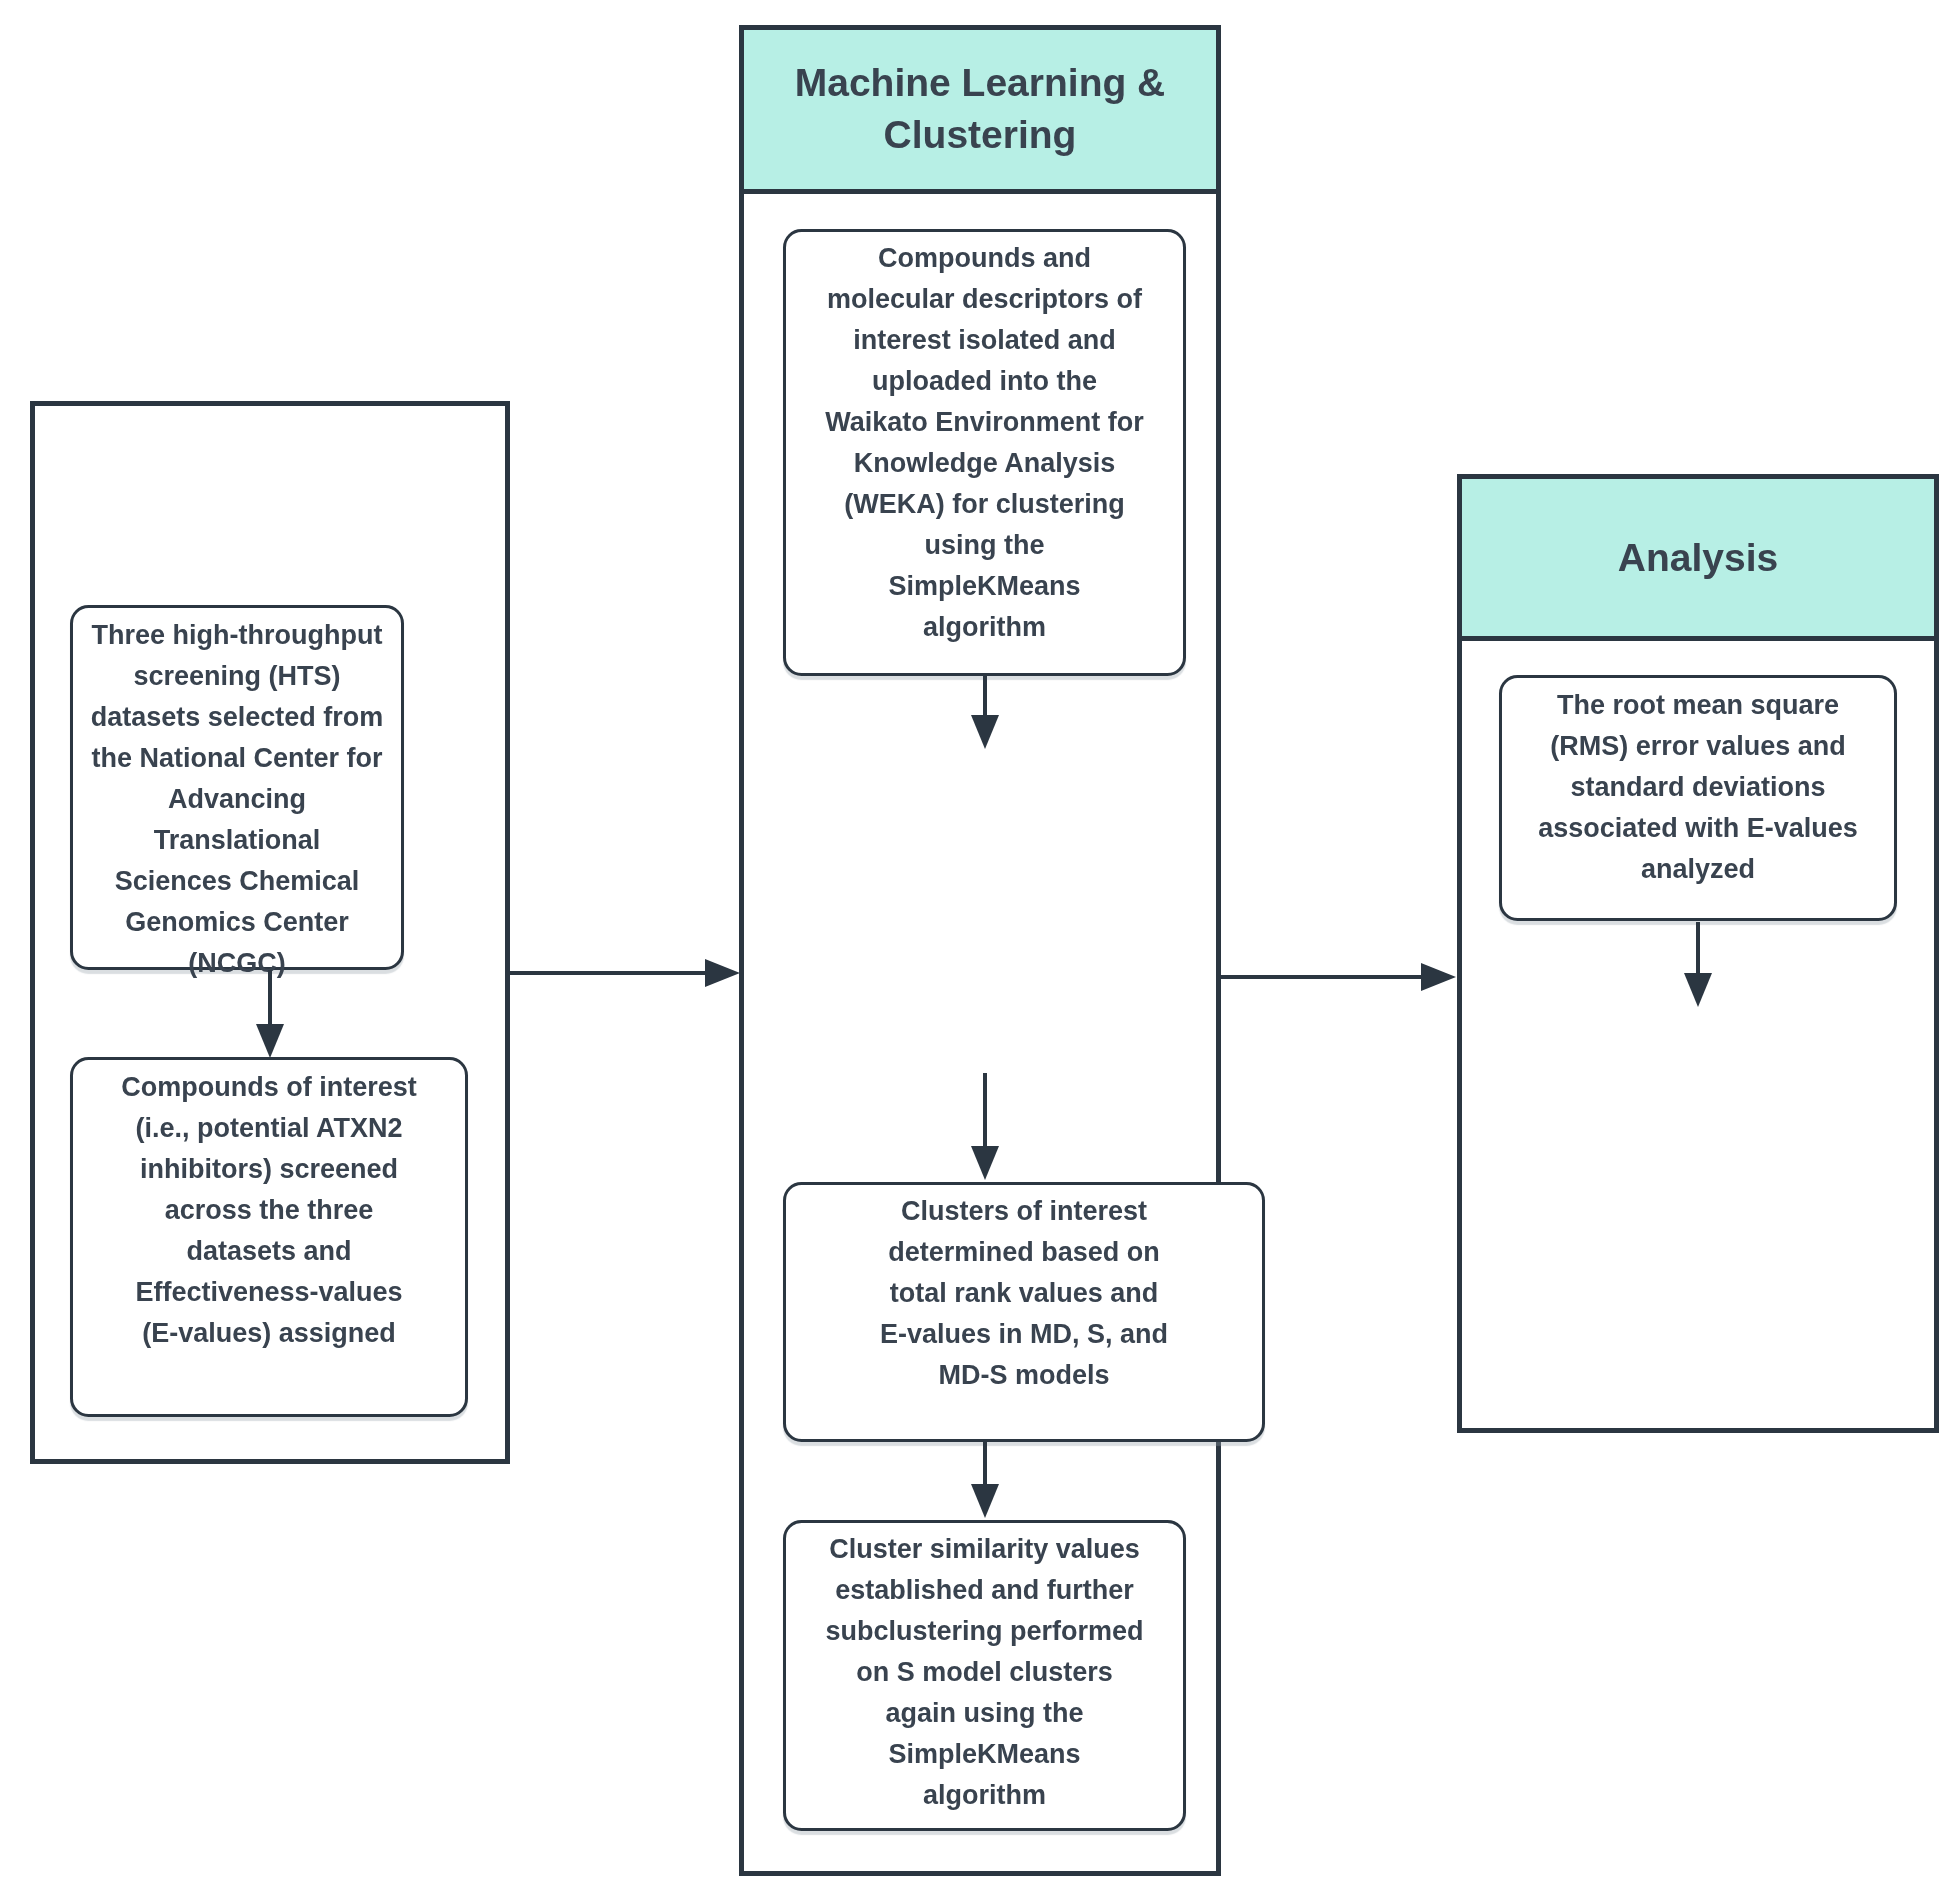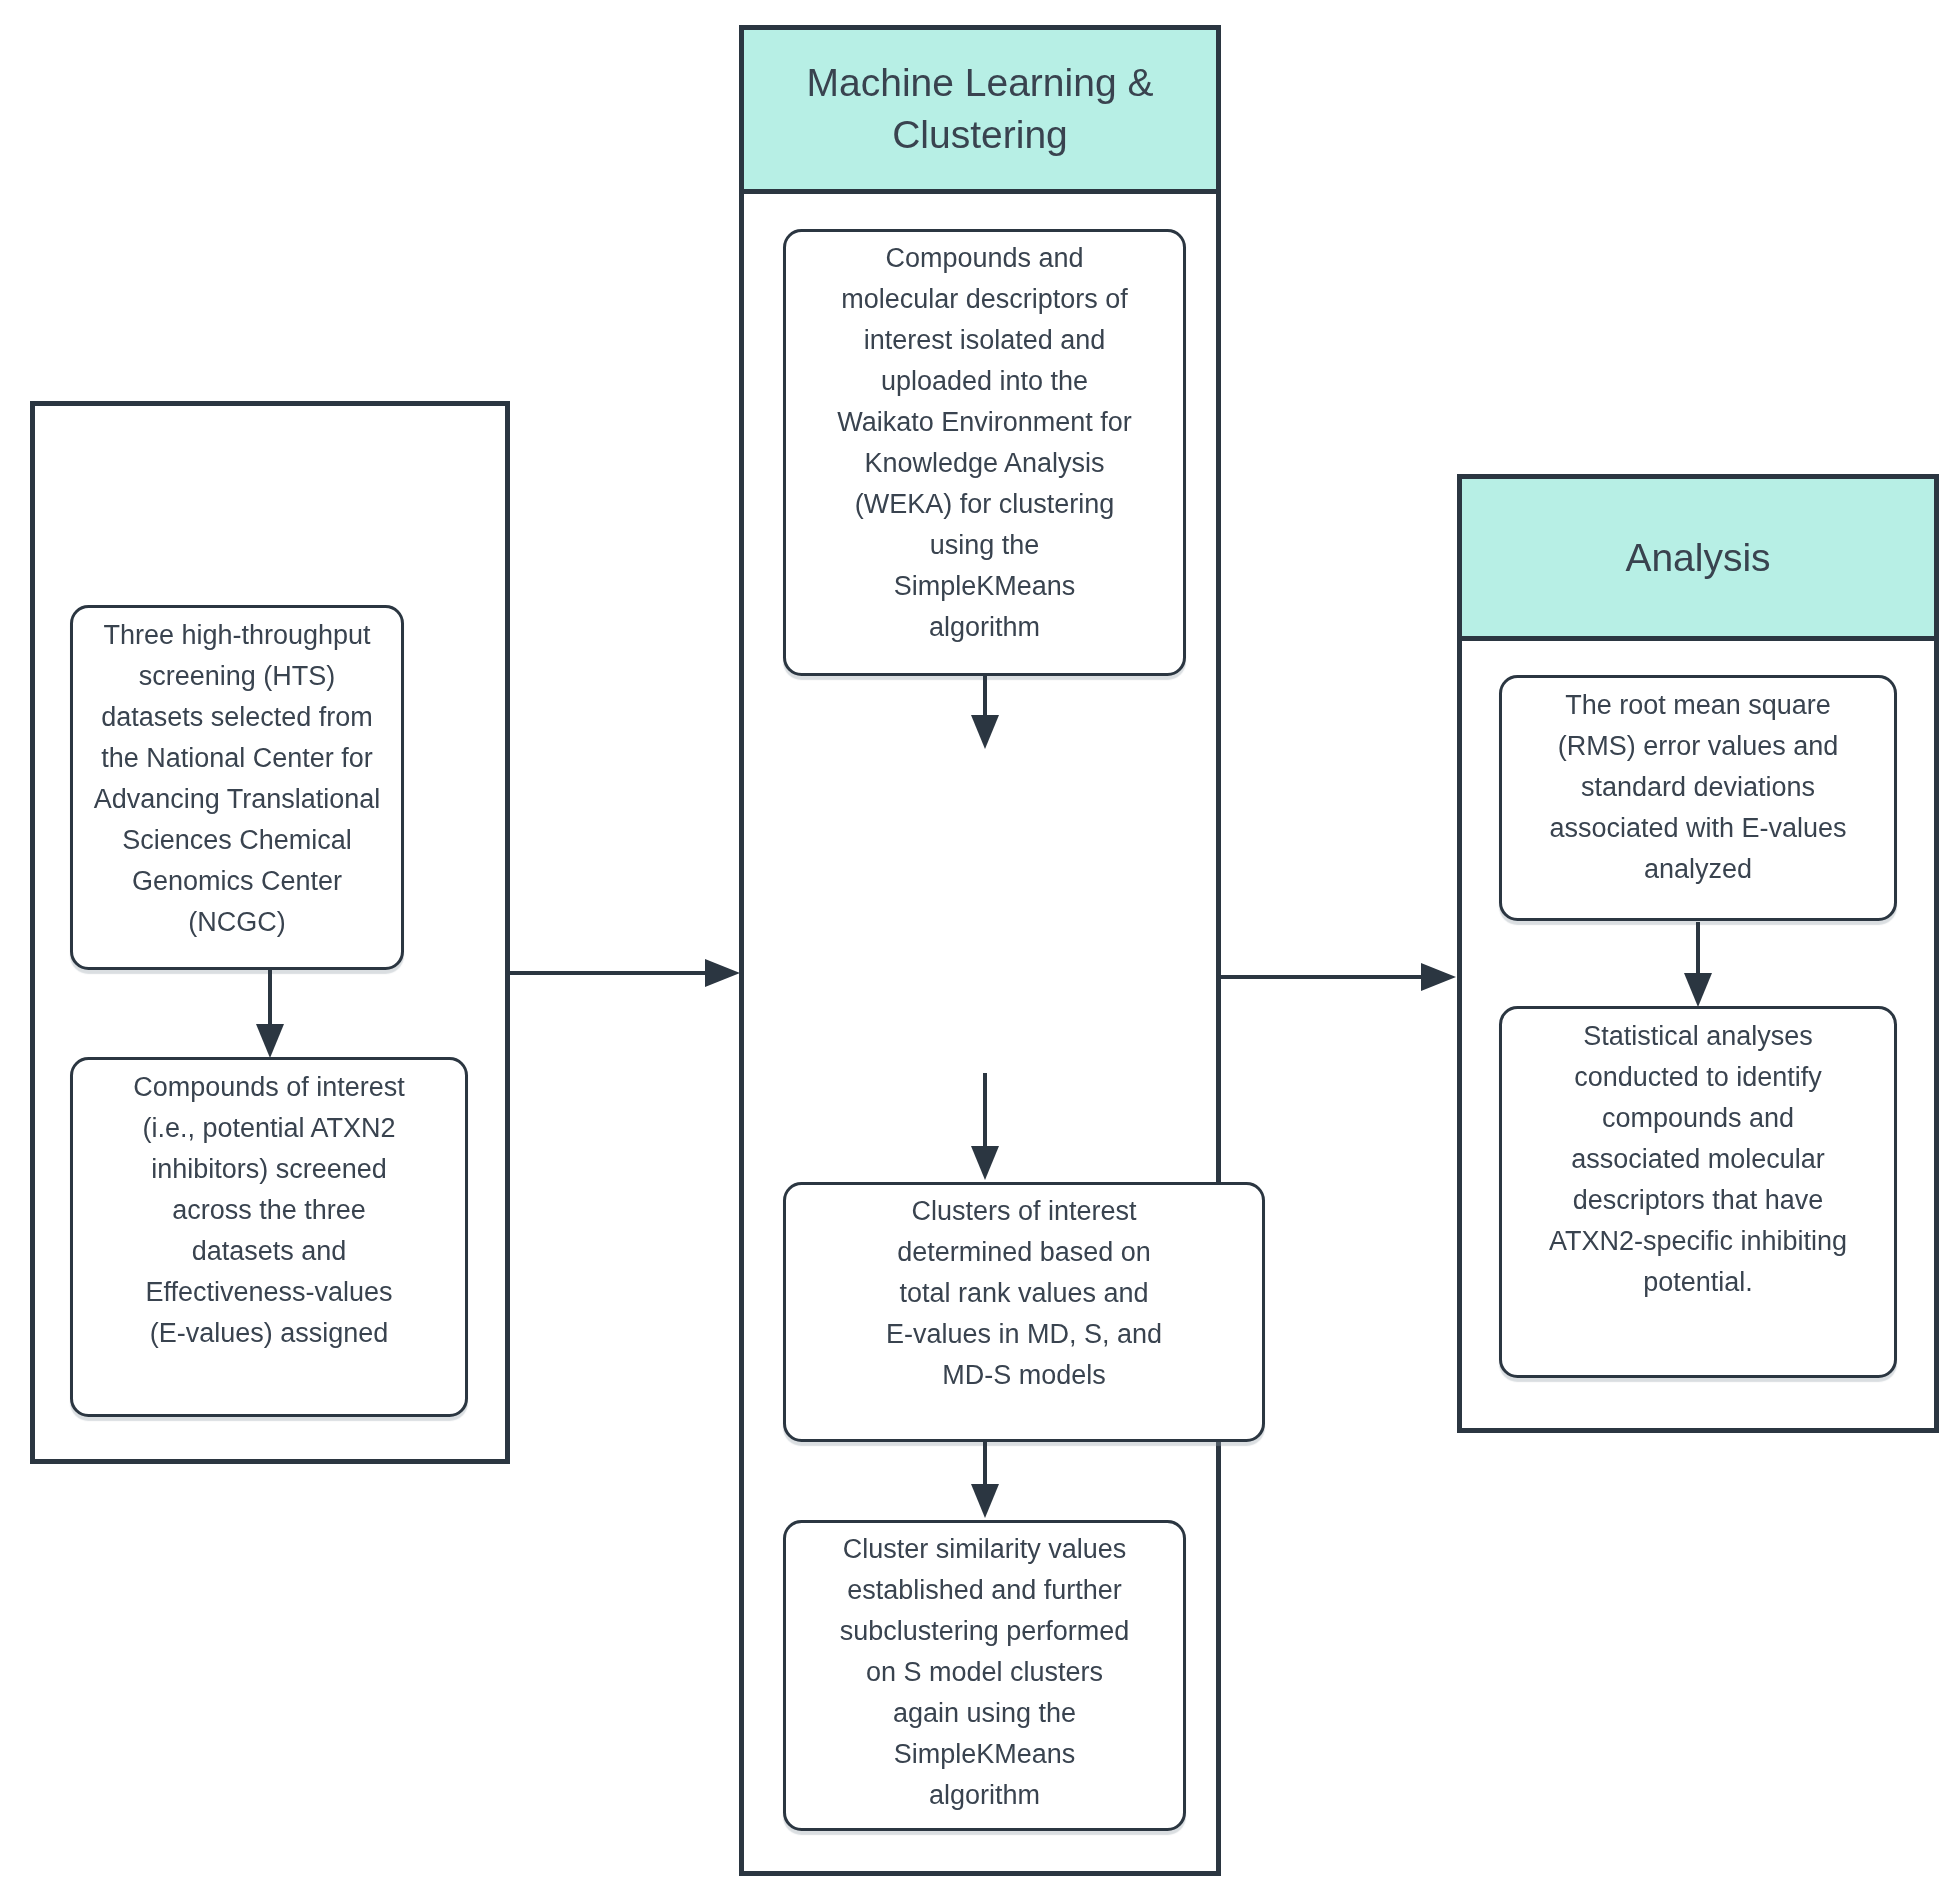--- a/index.html
+++ b/index.html
@@ -15,20 +15,21 @@
     width:1955px;height:1896px;
     background:var(--bg);
     font-family:"Liberation Sans", sans-serif;
     overflow:hidden;
   }
   .col{
     position:absolute;
     border:5.5px solid var(--dark);
     background:var(--box-fill);
     box-sizing:border-box;
+    font-weight:bold;
   }
   .col-header{
     background:var(--teal);
     border-bottom:5.5px solid var(--dark);
     box-sizing:border-box;
     display:flex;align-items:center;justify-content:center;
     text-align:center;
   }
   .col-header .hdr-label{
     white-space:pre-line;
@@ -132,29 +133,20 @@
     <header class="col-header" style="height:162px">
       <span class="hdr-label">Analysis</span>
     </header>
     <div class="box" style="left:37px;top:196px;width:398px;height:246px">
       <span class="box-text">The root mean square
 (RMS) error values and
 standard deviations
 associated with E-values
 analyzed</span>
     </div>
-    <div class="box" style="left:37px;top:527px;width:398px;height:372px">
-      <span class="box-text">Statistical analyses
-conducted to identify
-compounds and
-associated molecular
-descriptors that have
-ATXN2-specific inhibiting
-potential.</span>
-    </div>
   </section>
 
   <div class="shaft-v" style="left:268px;top:970px;height:56px"></div>
   <div class="head-down" style="left:256px;top:1024px"></div>
 
   <div class="shaft-v" style="left:983px;top:676px;height:41px"></div>
   <div class="head-down" style="left:971px;top:715px"></div>
 
   <div class="shaft-v" style="left:983px;top:1073px;height:76px"></div>
   <div class="head-down" style="left:971px;top:1146px"></div>

